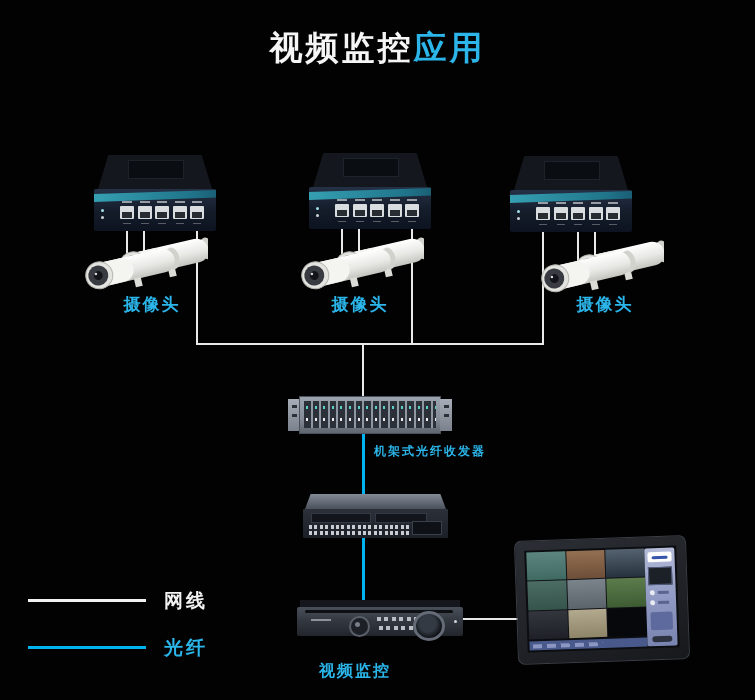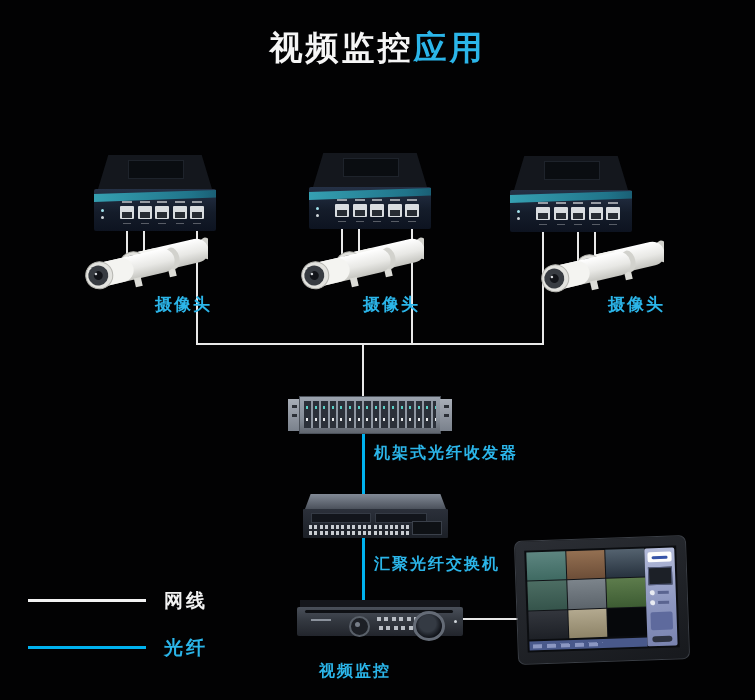--- a/index.html
+++ b/index.html
@@ -34,21 +34,21 @@
   .port i{position:absolute;left:2px;right:2px;bottom:1px;height:6px;background:#272c33;display:block;}
   .port::before{content:"";position:absolute;top:-5px;left:2px;right:2px;height:2px;
                 background:rgba(255,255,255,.55);}
   .port::after{content:"";position:absolute;bottom:-5px;left:3px;right:3px;height:1.5px;
                background:rgba(255,255,255,.3);}
   
   .campair{position:absolute;z-index:2;}
   
   .node-label{position:absolute;z-index:3;color:#2bb5e9;font-weight:bold;
               font-size:17px;letter-spacing:2px;white-space:nowrap;}
-  .node-label.center{text-align:right;}
+  .node-label.center{text-align:center;}
   
   .rack{position:absolute;left:288px;top:396px;width:164px;height:38px;z-index:2;}
   .rack-ear{position:absolute;top:3px;bottom:3px;width:12px;background:linear-gradient(180deg,#a8aeb7,#7a818c);}
   .rack-ear.left{left:0;} .rack-ear.right{right:0;}
   .rack-ear i{display:block;width:5px;height:3px;background:#2c3037;margin:6px auto 0;}
   .rack-body{position:absolute;left:11px;right:11px;top:0;bottom:0;
              background:linear-gradient(180deg,#9ba3ae 0%,#848c97 60%,#60666f 100%);
              border:1px solid #4b515a;}
   .rack-slots{position:absolute;left:4px;right:4px;top:4px;bottom:5px;
       background-image:
@@ -282,33 +282,32 @@
         <i></i>
       </div>
     <div class="rack-body">
       <div class="rack-slots"></div>
     </div>
     <div class="rack-ear right">
         <i></i>
         <i></i>
       </div>
   </div>
-  <div class="node-label" style="left:374px;top:443px;font-size:16px">机架式光纤收发器</div>
+  <div class="node-label" style="left:374px;top:443px;font-size:12px">机架式光纤收发器</div>
 
   <div class="agg">
     <div class="agg-top"></div>
     <div class="agg-front">
       <div class="agg-panel pa"></div>
       <div class="agg-panel pb"></div>
       <div class="agg-ports r1"></div>
       <div class="agg-ports r2"></div>
       <div class="agg-mod"></div>
     </div>
   </div>
-  <div class="node-label" style="left:374px;top:554px;font-size:16px">汇聚光纤交换机</div>
 
   <div class="dvr">
     <div class="dvr-top"></div>
     <div class="dvr-front">
       <div class="dvr-vent"></div>
       <div class="dvr-logo"></div>
       <div class="dvr-ring"></div>
       <div class="dvr-keys"></div>
       <div class="dvr-jog"></div>
       <div class="dvr-led"></div>

